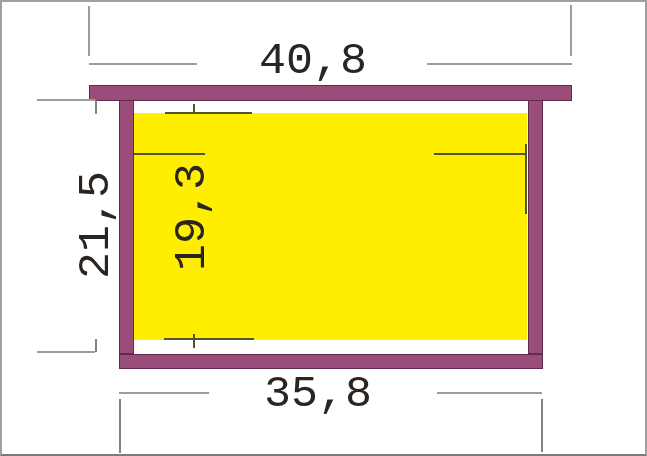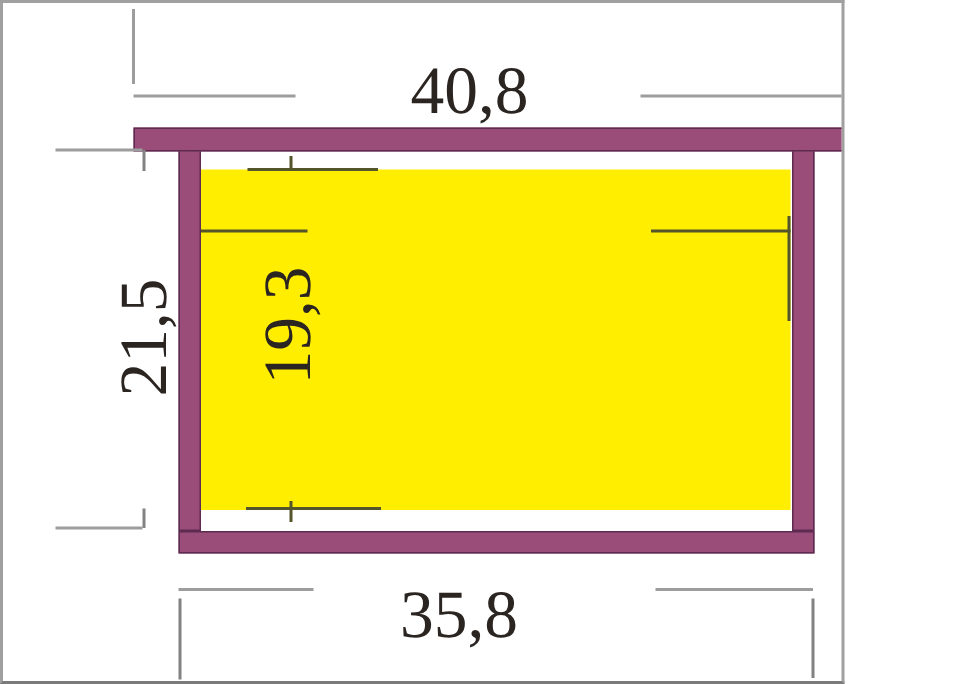--- a/index.html
+++ b/index.html
@@ -8,27 +8,27 @@
     --comb:#ffee00;
     --dim-line-outer:#9d9d9d;
     --dim-line-inner:#55552b;
     --dim-ext:#828282;
     --label-text:#2b2522;
     --page-border:#a0a0a0;
   }
   html,body{margin:0;padding:0;background:#ffffff;}
   .canvas{
     position:relative;
-    width:563px;height:456px;
+    width:647px;height:456px;
     box-sizing:border-box;
     background:#ffffff;
     border:2px solid var(--page-border);
     border-bottom-color:#7a7a7a;
     overflow:hidden;
-    font-family:Liberation Serif, serif;
+    font-family:Liberation Mono, monospace;
   }
   .part{
     position:absolute;box-sizing:border-box;
     background:var(--frame);
     border:1.5px solid var(--frame-border);
   }
   .comb{position:absolute;background:var(--comb);border:none;}
   .dline{position:absolute;background:var(--dim-line-outer);}
   .dline.dark{background:var(--dim-line-inner);}
   .dline.ext{background:var(--dim-ext);}
@@ -72,21 +72,21 @@
   .iw-dim-l {left:132px;top:151px;width:71px;height:2px;}
   .iw-dim-r {left:432px;top:151px;width:93px;height:2px;}
   .iw-ext-r {left:523px;top:142px;width:2px; height:70px;}
   .iw-label {left:317px;top:152px;}
 
   
   .bw-dim-l {left:117px;top:390px;width:90px; height:2px;}
   .bw-dim-r {left:435px;top:390px;width:105px;height:2px;}
   .bw-ext-l {left:117px;top:397px;width:2px;  height:54px;}
   .bw-ext-r {left:539px;top:397px;width:2px;  height:53px;}
-  .bw-label {left:304px;top:392px;margin-top:16px;}
+  .bw-label {left:316px;top:392px;}
 </style>
 </head>
 <body>
 
 <div class="canvas">
 
   <div class="comb comb-area"></div>
   <div class="part side-bar-l"></div>
   <div class="part side-bar-r"></div>
   <div class="part bottom-bar"></div>

